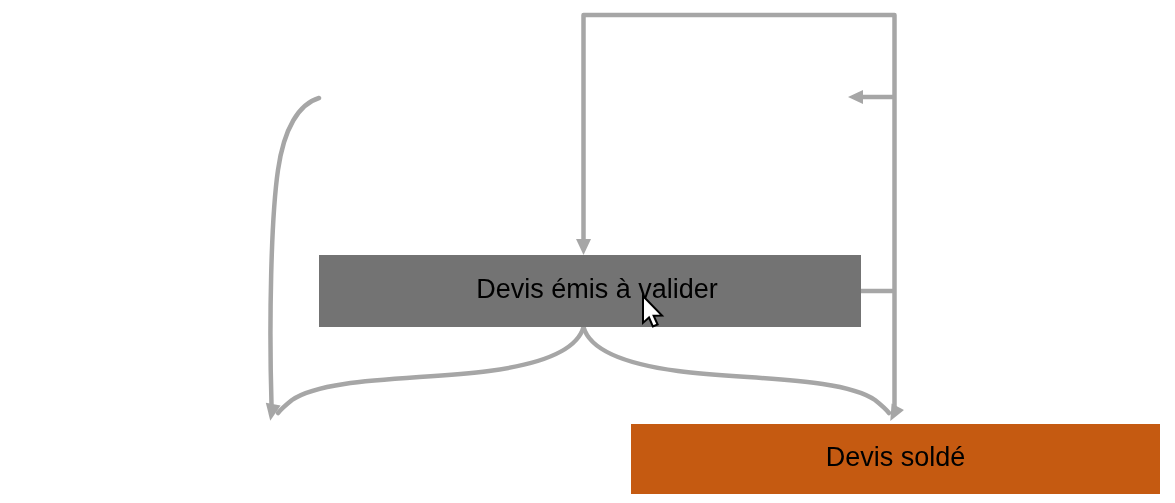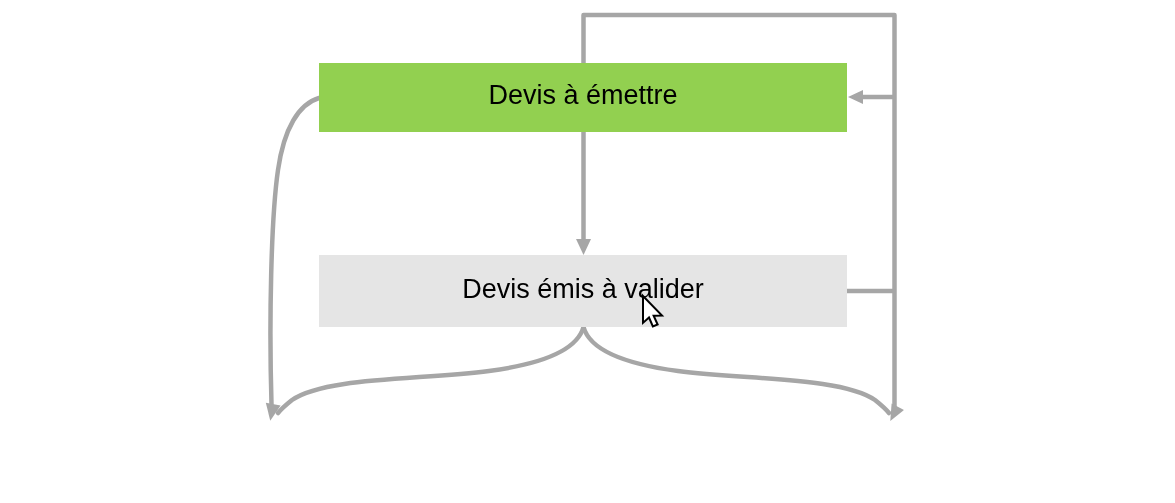--- a/index.html
+++ b/index.html
@@ -53,29 +53,29 @@
     <path d="M 847 291 L 894.5 291" stroke-width="4.5" stroke="#a6a6a6"></path>
 
     <path d="M 319 98 C 299 104 284 128 278 170 C 271 218 269 322 271.5 404" stroke-width="4.5" stroke-linecap="round" stroke="#a6a6a6"></path>
     <polygon points="264.5,404 279.5,404 272,421" transform="rotate(10 272 411)" fill="#a6a6a6"></polygon>
 
     <path d="M 583.5 327 C 578 347 549 363 489 371 C 419 380 325 377 292 400 C 287 404 282 408 278 413" stroke-width="4.5" stroke-linecap="round" stroke="#a6a6a6"></path>
 
     <path d="M 583.5 327 C 589 347 618 363 678 371 C 748 380 842 377 875 400 C 880 404 885 408 889 413" stroke-width="4.5" stroke-linecap="round" stroke="#a6a6a6"></path>
   </svg>
 
-  <div class="node node-emettre" style="background-color: rgb(146, 208, 80);">
-    <span class="node-label">Devis à émettre</span>
-  </div>
 
-  <div class="node node-valider" style="background-color: #e5e5e5;">
+  <div class="node node-valider" style="background-color: #737373; padding-left: 14px;">
     <span class="node-label">Devis émis à valider</span>
   </div>
 
 
+  <div class="node node-solde" style="background-color: rgb(197, 90, 17);">
+    <span class="node-label">Devis soldé</span>
+  </div>
 
   <svg class="cursor-layer" viewBox="0 0 1175 503">
     <g transform="translate(643 296) scale(1.25)">
       <path d="M 0 0 L 0 21.5 L 4.8 17.2 L 7.9 24.4 L 11.7 22.8 L 8.5 15.8 L 15.2 15.6 Z" fill="#ffffff" stroke-width="1.6" stroke-linejoin="miter" stroke="#000000"></path>
     </g>
   </svg>
 
 </div>
 
 </body></html>

